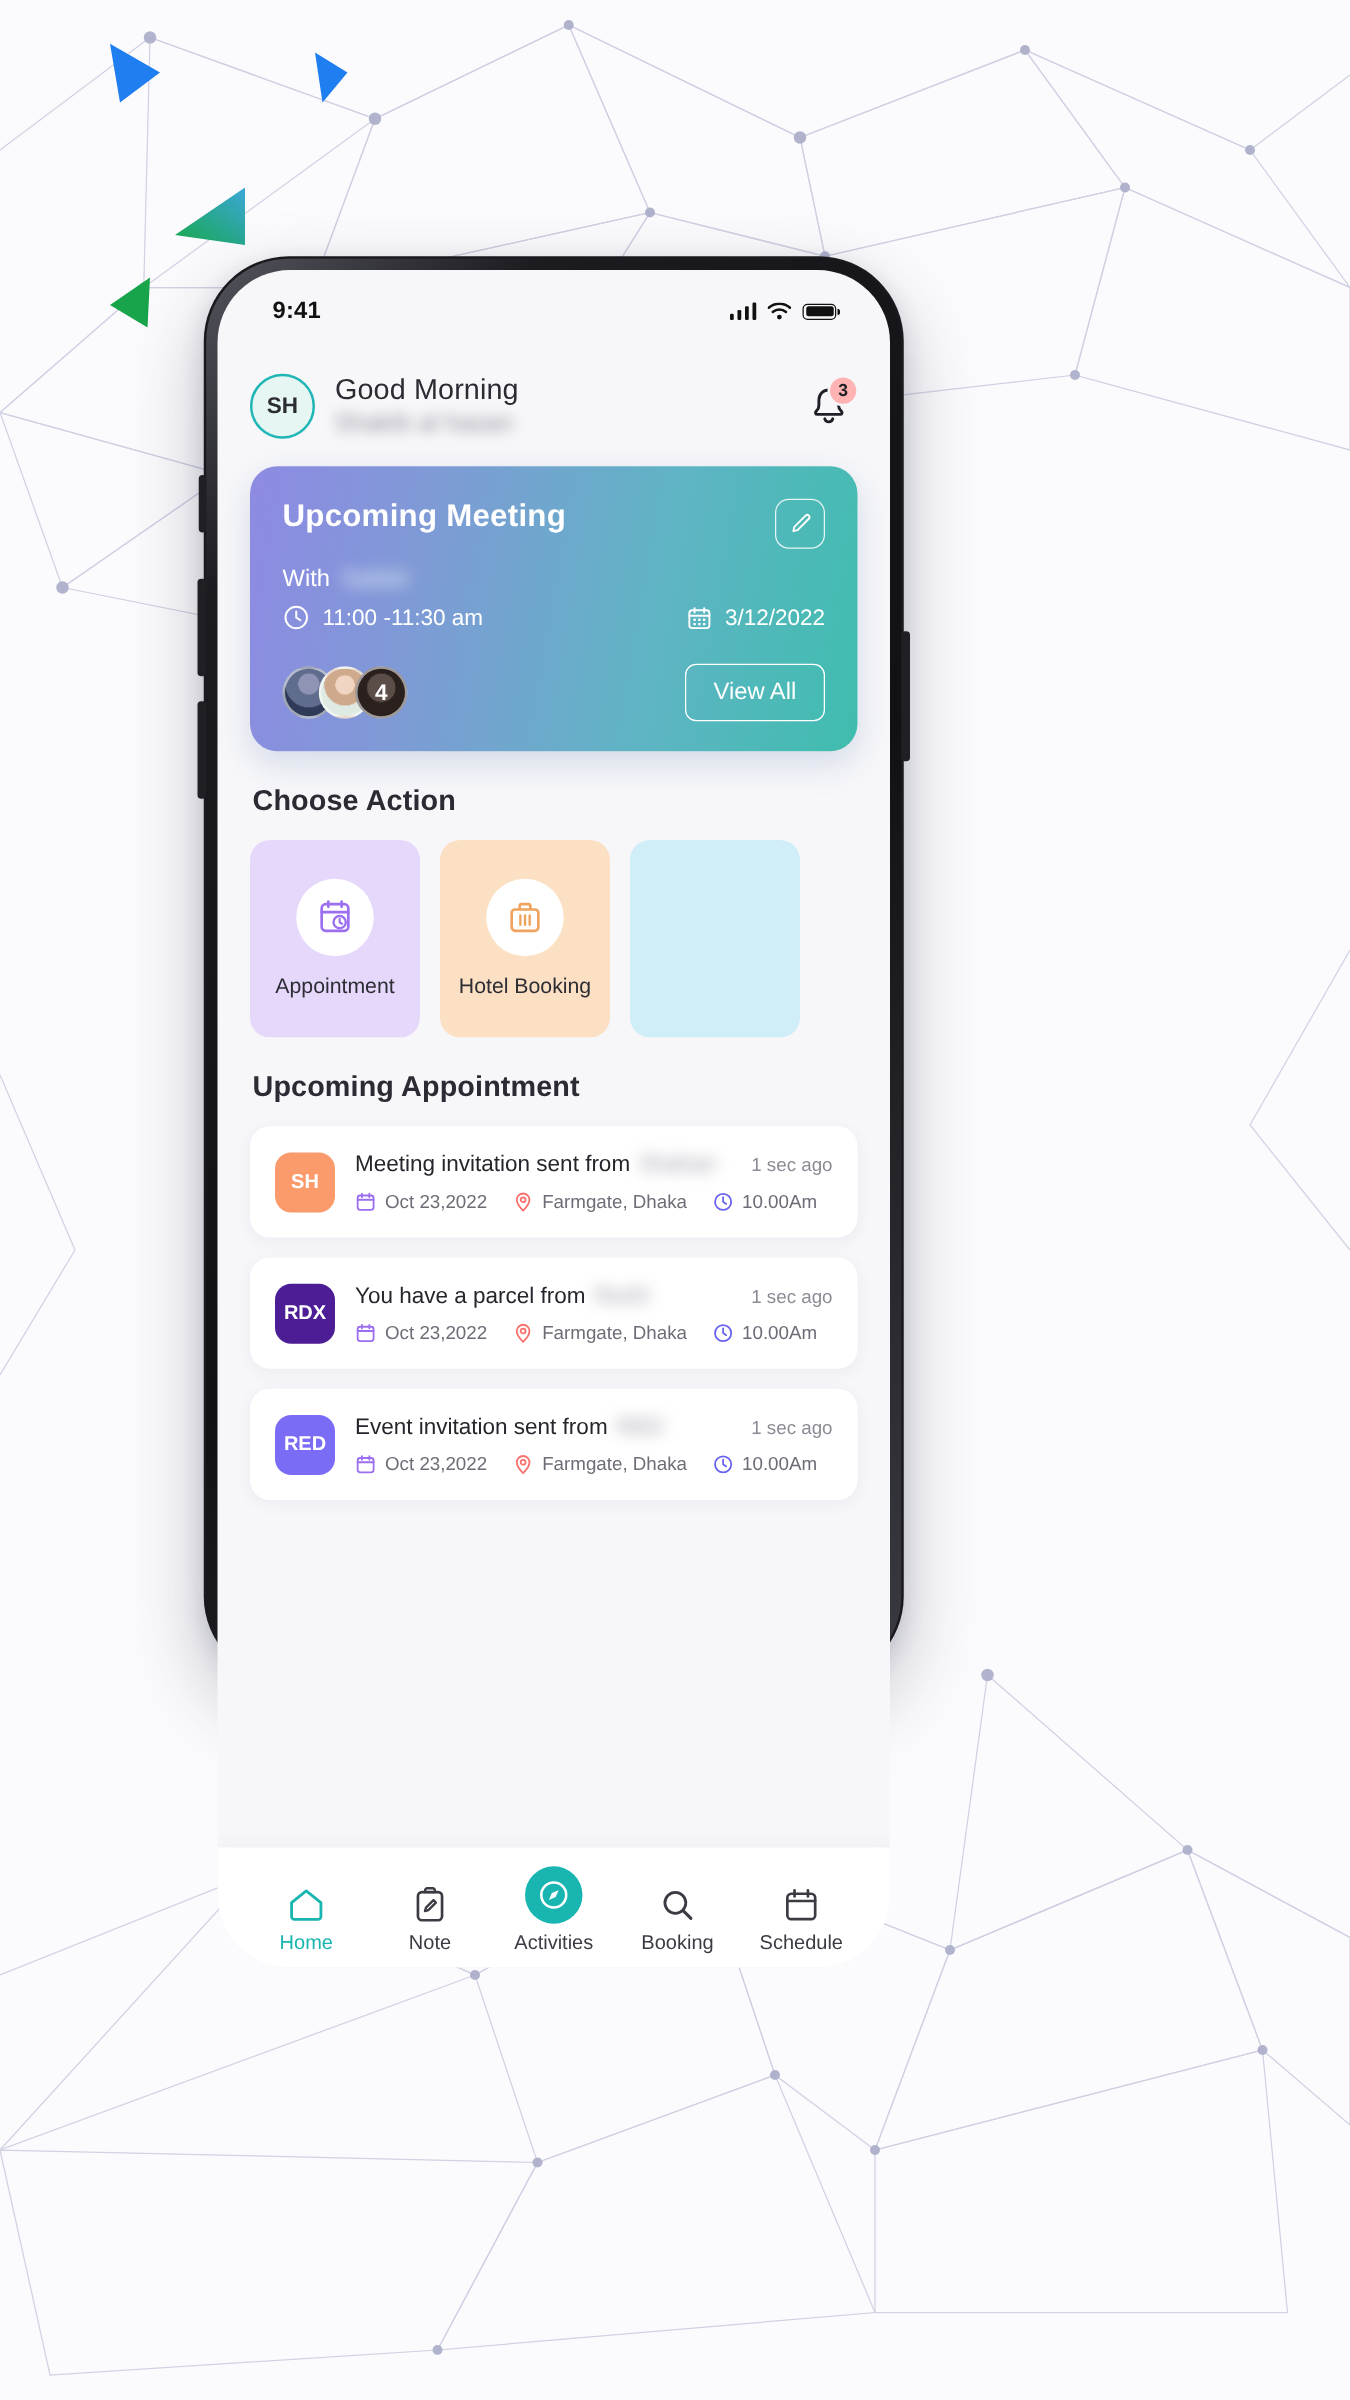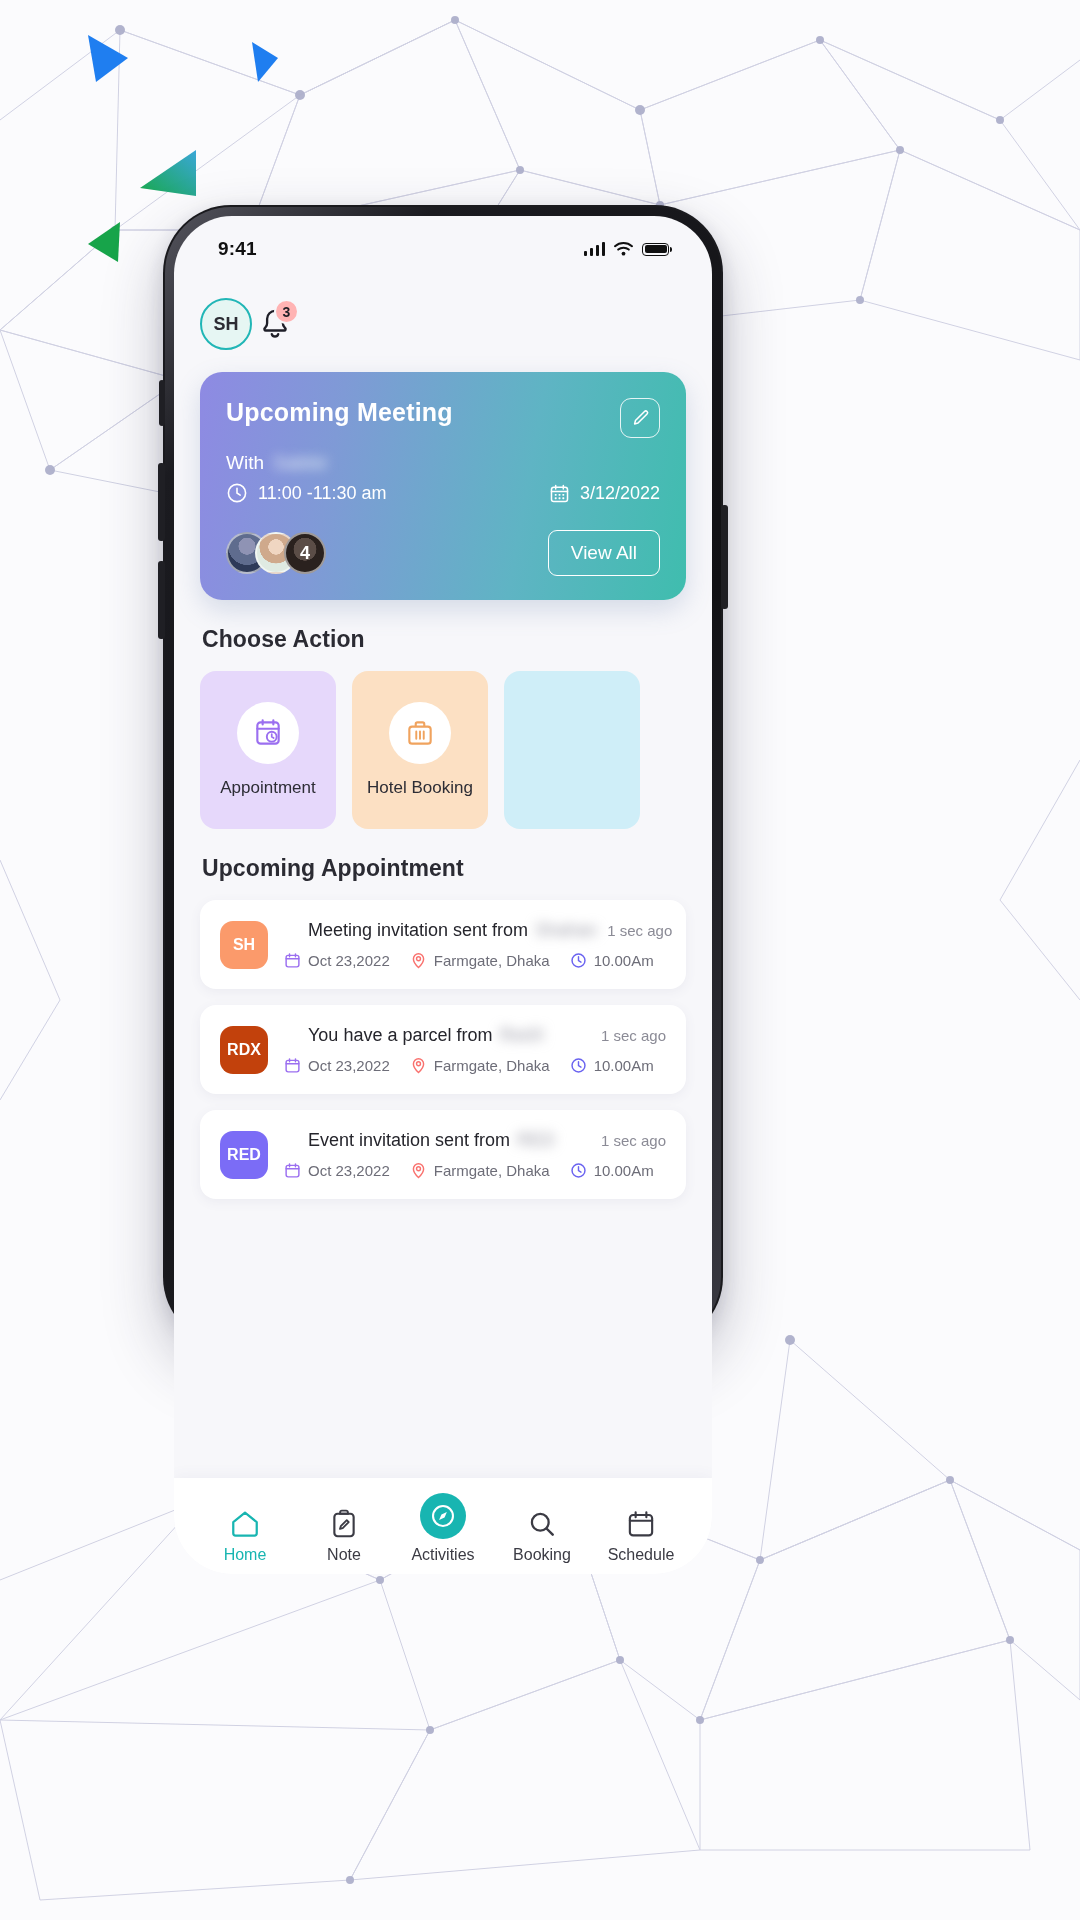--- a/index.html
+++ b/index.html
@@ -145,21 +145,21 @@
     display:flex; align-items:center; gap:16px;
     box-shadow:0 3px 12px rgba(80,90,130,.07);
     margin-bottom:16px;
   }
   .appt .sq{
     width:48px;height:48px;border-radius:13px;flex:0 0 48px;
     display:flex;align-items:center;justify-content:center;
     color:#fff;font-size:16px;font-weight:600;
   }
   .appt .body{ flex:1; min-width:0; }
-  .appt-line1{ display:flex; align-items:baseline; justify-content:space-between; gap:10px;margin-left:24px;}
+  .appt-line1{ display:flex; align-items:baseline; justify-content:space-between; gap:10px;}
   .appt-text{ font-size:18px; color:#25252c; display:flex; gap:7px; white-space:nowrap; }
   .appt-ago{ font-size:15px; color:#8b8b96; flex:0 0 auto; }
   .appt-meta{ display:flex; align-items:center; gap:20px; margin-top:11px; font-size:15px; color:#6d6d78;}
   .appt-meta .m{ display:flex; align-items:center; gap:7px; }
 
   
   .nav{
     flex:0 0 96px; background:#fff; display:flex; align-items:flex-end;
     padding:0 22px 10px 22px; justify-content:space-between;
     box-shadow:0 -2px 14px rgba(80,90,130,.06);
@@ -277,20 +277,24 @@
             </div>
             <div class="batt-tip"></div>
         </div>
       </div>
     </div>
 
     <div class="content">
 
       <div class="header">
         <div class="avatar-ring">SH</div>
+        <div class="greet">
+          <div class="greet-title">Good Morning</div>
+          <div class="greet-name">Shakib al hasan</div>
+        </div>
         <div class="bell-wrap">
           <svg width="30" height="32" viewBox="0 0 24 26">
             <path d="M12 2.4a6.4 6.4 0 0 0-6.4 6.4v3.6c0 1.3-.5 2.5-1.4 3.4l-.5.6c-.7.7-.2 1.9.8 1.9h15c1 0 1.5-1.2.8-1.9l-.5-.6a4.8 4.8 0 0 1-1.4-3.4V8.8A6.4 6.4 0 0 0 12 2.4Z" fill="none" stroke="#1f1f28" stroke-width="1.9" stroke-linejoin="round"></path>
             <path d="M9.4 21.2a2.7 2.7 0 0 0 5.2 0" fill="none" stroke="#1f1f28" stroke-width="1.9" stroke-linecap="round"></path>
           </svg>
           <div class="badge">3</div>
         </div>
       </div>
 
       <div class="meet-card">
@@ -410,21 +414,21 @@
                   <circle cx="10" cy="10" r="7.6" fill="none" stroke="#6a63f0" stroke-width="1.7"></circle>
                   <path d="M10 5.6V10l2.9 1.9" fill="none" stroke="#6a63f0" stroke-width="1.7" stroke-linecap="round"></path>
                 </svg>
                 <span>10.00Am</span>
               </div>
             </div>
           </div>
         </div>
 
         <div class="appt">
-          <div class="sq" style="background:#c2410c">RDX</div>
+          <div class="sq" style="background:#4c1d95">RDX</div>
           <div class="body">
             <div class="appt-line1">
               <div class="appt-text">
                 <span>You have a parcel from</span>
                 <span class="blur-chip" style="color:#9a9aa6">RedX</span>
               </div>
               <div class="appt-ago">1 sec ago</div>
             </div>
             <div class="appt-meta">
               <div class="m">

